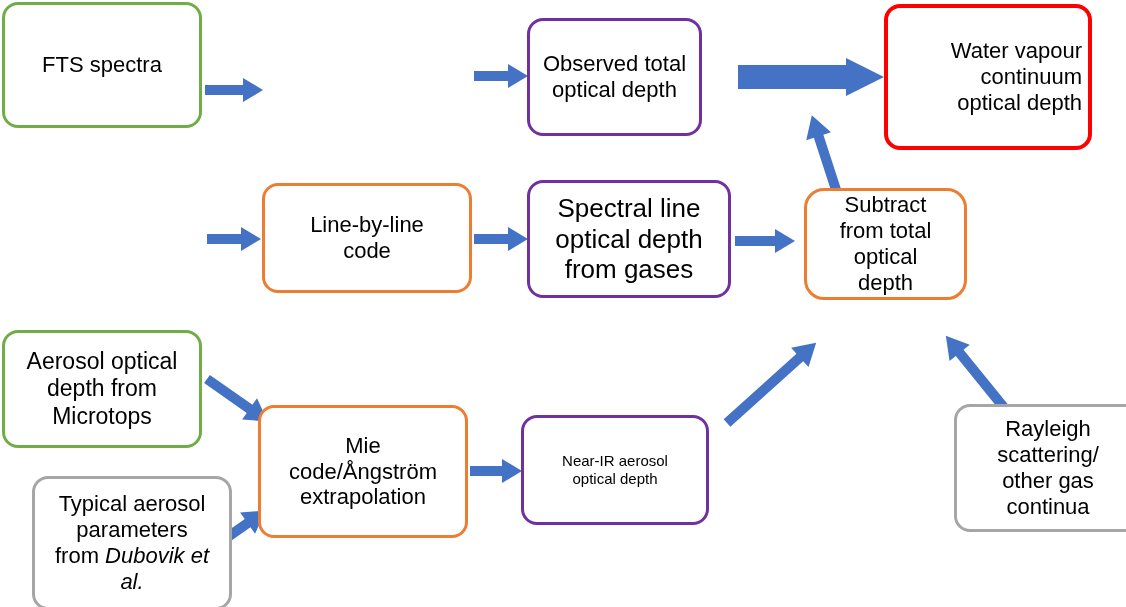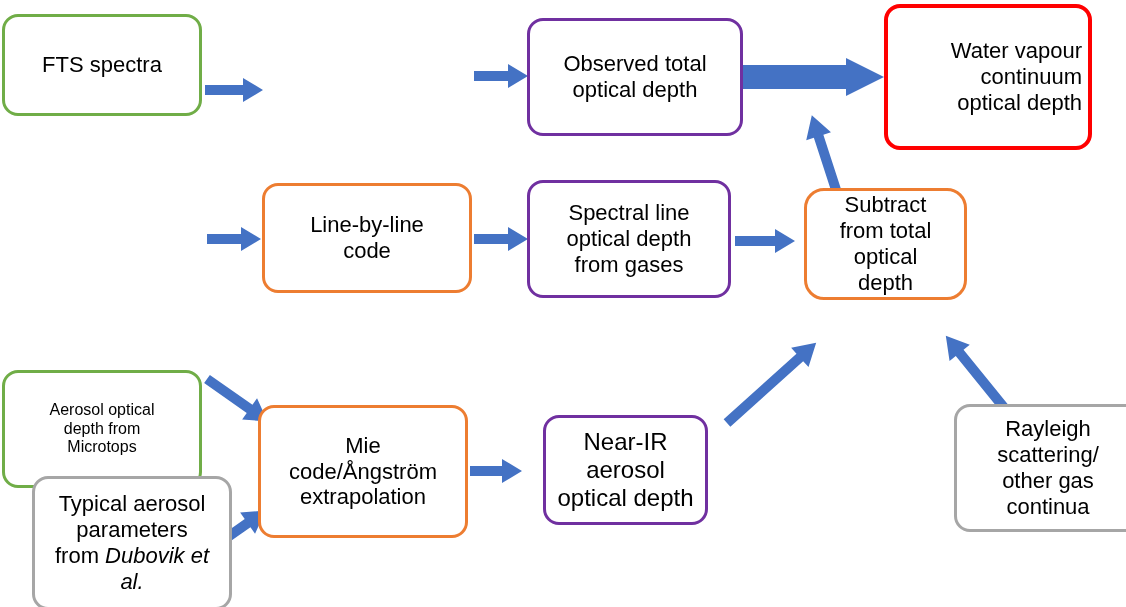--- a/index.html
+++ b/index.html
@@ -121,75 +121,75 @@
       <path d="M0,8 L98,8 L98,0 L120,13 L98,26 L98,18 L0,18 Z" fill="#4472C4"></path>
     </svg>
   </div>
 
   <div class="arrow" style="left:1010px; top:402px; transform: rotate(-129deg);">
     <svg width="104" height="26" viewBox="0 0 104 26">
       <path d="M0,8 L80,8 L80,0 L102,13 L80,26 L80,18 L0,18 Z" fill="#4472C4"></path>
     </svg>
   </div>
 
-  <div class="node green" style="left:2px; top:14px; width:200px; height:102px; font-size:22px;">
+  <div class="node green" style="left:2px; top:2px; width:200px; height:126px; font-size:22px;">
     <span class="txt">FTS spectra</span>
   </div>
 
 
-  <div class="node purple" style="left:527px; top:18px; width:216px; height:118px; font-size:22px;justify-content:flex-end;">
+  <div class="node purple" style="left:527px; top:18px; width:175px; height:118px; font-size:22px;justify-content:flex-end;">
     <span class="txt">Observed total
 optical depth</span>
   </div>
 
   <div class="node red" style="left:884px; top:4px; width:208px; height:146px; font-size:22px;">
     <span class="txt">Water vapour
 continuum
 optical depth</span>
   </div>
 
 
   <div class="node orange" style="left:262px; top:183px; width:210px; height:110px; font-size:22px;">
     <span class="txt">Line-by-line
 code</span>
   </div>
 
-  <div class="node purple" style="left:527px; top:180px; width:204px; height:118px; font-size:22px;">
+  <div class="node purple" style="left:527px; top:180px; width:204px; height:118px; font-size:26px;">
     <span class="txt">Spectral line
 optical depth
 from gases</span>
   </div>
 
   <div class="node orange" style="left:804px; top:188px; width:163px; height:112px; font-size:22px;border-radius:20px;">
     <span class="txt">Subtract
 from total
 optical
 depth</span>
   </div>
 
-  <div class="node green" style="left:2px; top:330px; width:200px; height:118px; font-size:16px;margin-top:40px;">
+  <div class="node green" style="left:2px; top:330px; width:200px; height:118px; font-size:23px;">
     <span class="txt">Aerosol optical
 depth from
 Microtops</span>
   </div>
 
   <div class="node grey" style="left:2px; top:476px; width:200px; height:134px; font-size:22px;">
     <span class="txt">Typical aerosol
 parameters
 from <em class="ital">Dubovik et
 al.</em></span>
   </div>
 
   <div class="node orange" style="left:258px; top:405px; width:210px; height:133px; font-size:22px;">
     <span class="txt">Mie
 code/Ångström
 extrapolation</span>
   </div>
 
-  <div class="node purple" style="left:521px; top:415px; width:165px; height:110px; font-size:24px;margin-left:22px;">
+  <div class="node purple" style="left:521px; top:415px; width:188px; height:110px; font-size:15px;">
     <span class="txt">Near-IR aerosol
 optical depth</span>
   </div>
 
   <div class="node grey" style="left:924px; top:404px; width:188px; height:128px; font-size:22px;">
     <span class="txt">Rayleigh
 scattering/
 other gas
 continua</span>
   </div>

